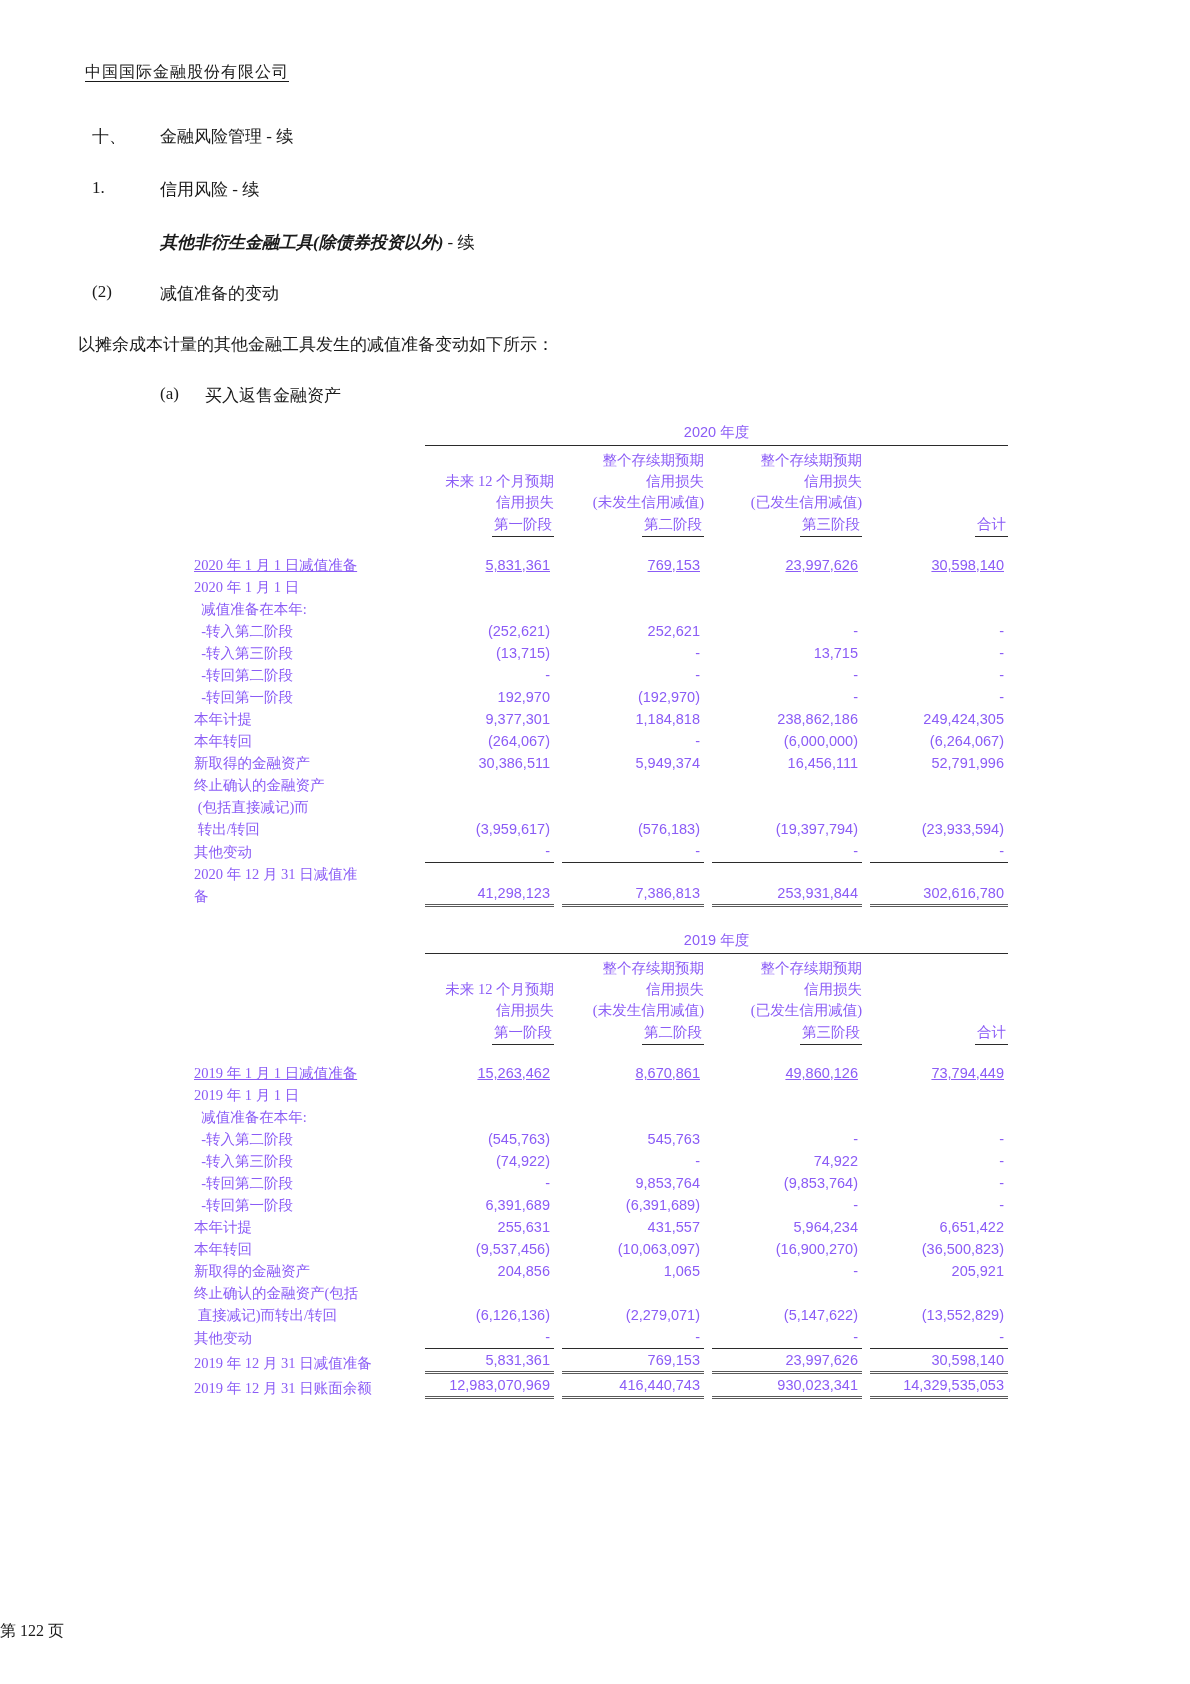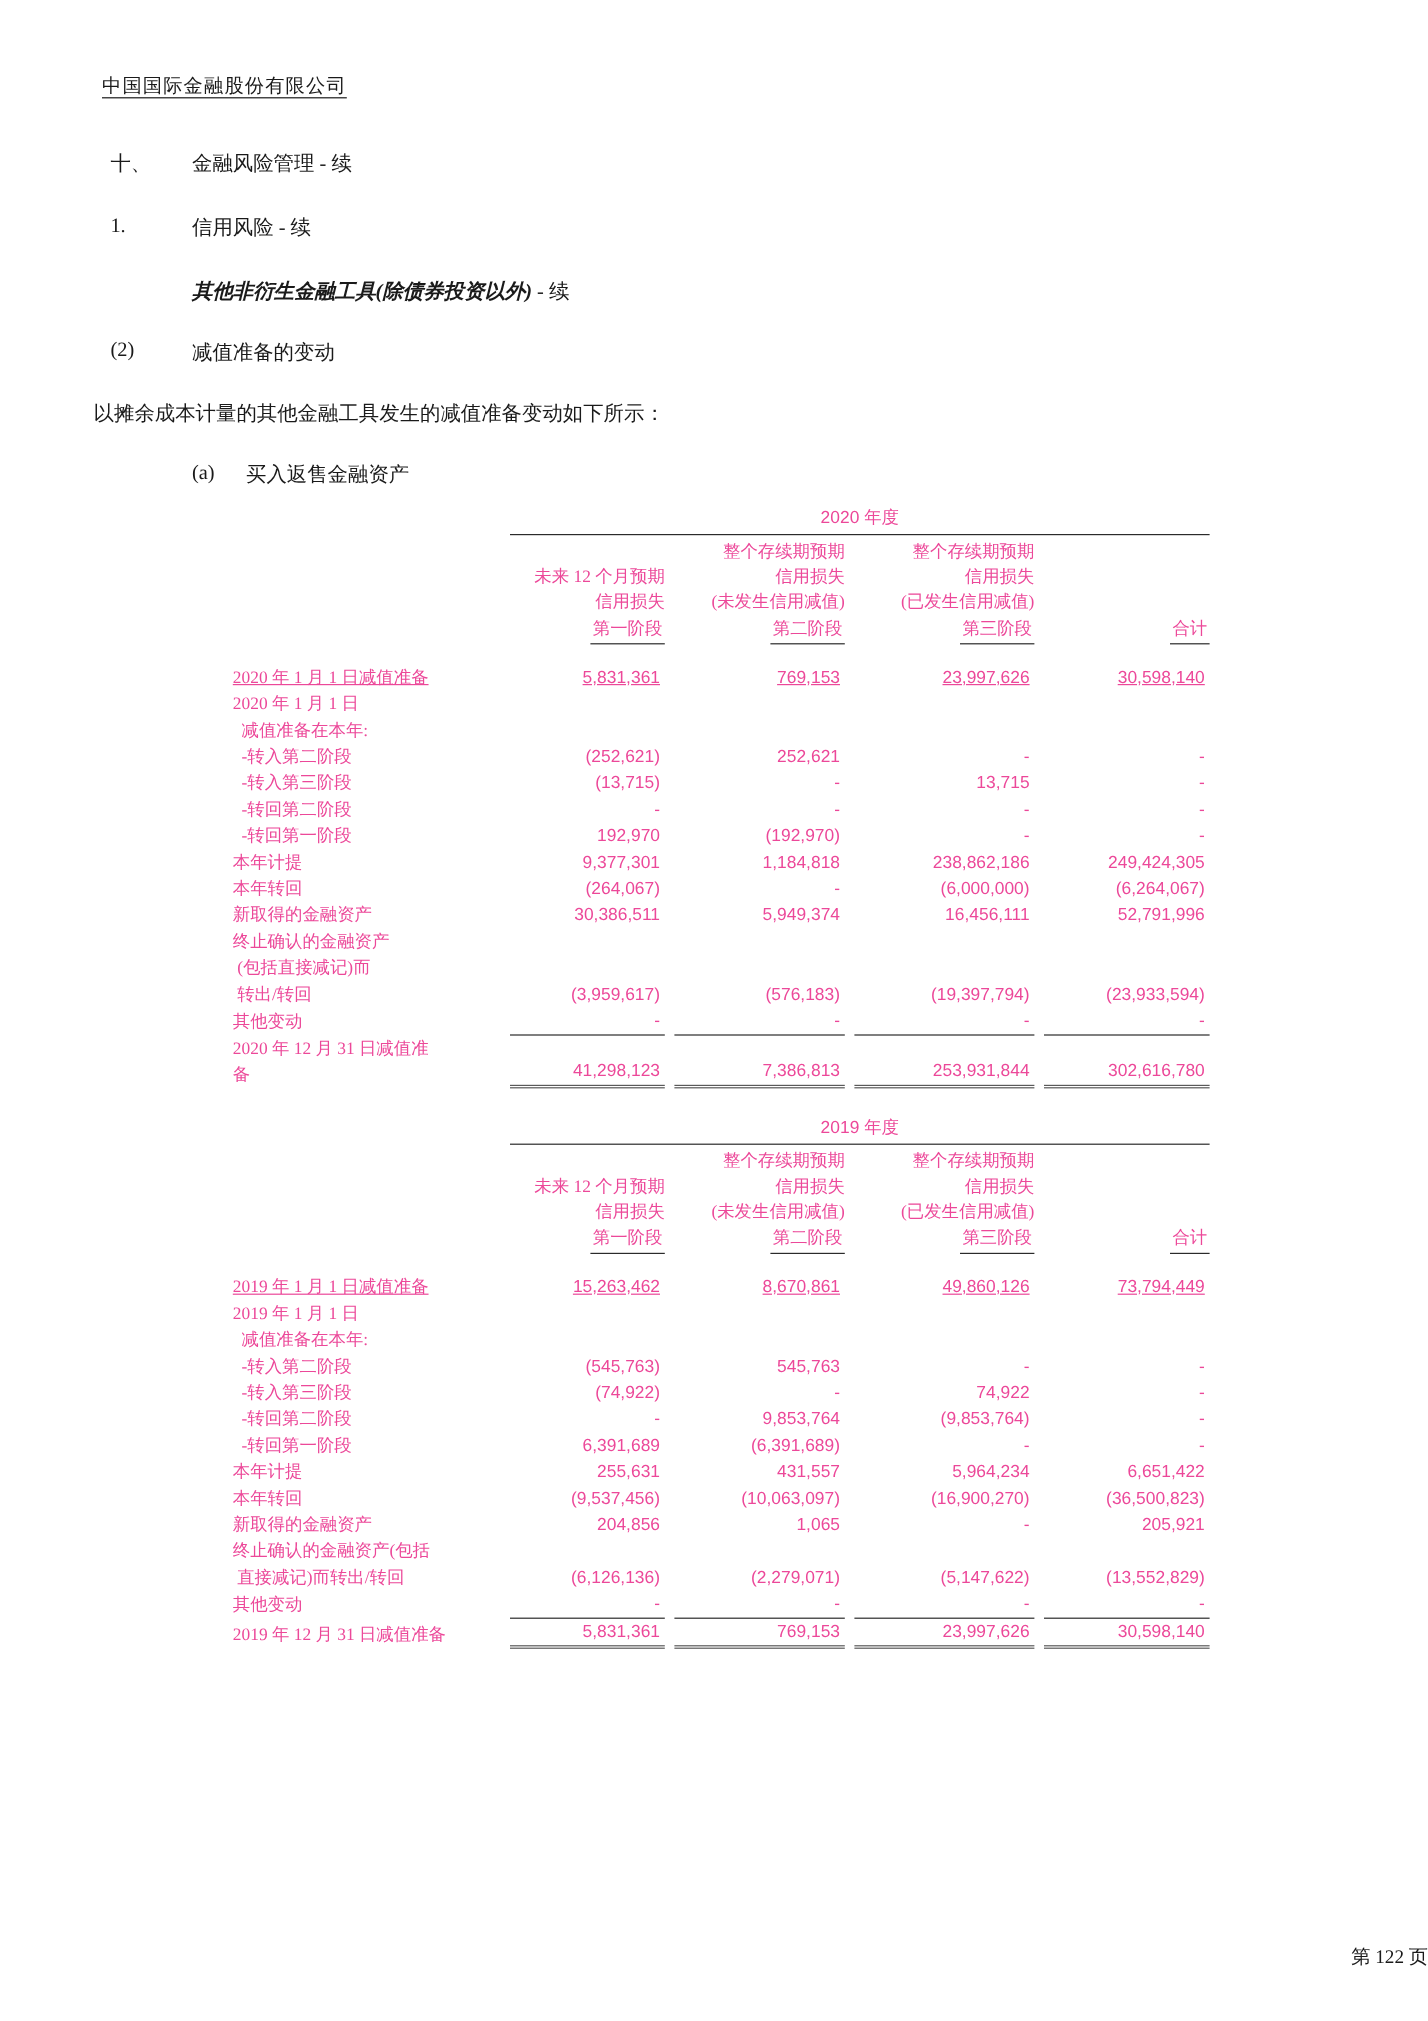--- a/index.html
+++ b/index.html
@@ -34,21 +34,21 @@
   .item-a { display: flex; margin: 28px 0 0 160px; font-size: 17px; }
   .item-a .no { flex: 0 0 45px; }
 
   table.fin {
     table-layout: fixed;
     border-collapse: separate;
     border-spacing: 8px 0;
     margin-left: 186px;
     font-size: 14.5px;
     line-height: 22px;
-    color: #ec4899;
+    color: #8b5cf6;
   }
   table.fin.t2020 { margin-top: 14px; }
   table.fin.t2019 { margin-top: 22px; }
   col.c-lbl { width: 223px; }
   col.c-1 { width: 129px; }
   col.c-2 { width: 142px; }
   col.c-3 { width: 150px; }
   col.c-4 { width: 138px; }
 
   td { vertical-align: bottom; }
@@ -73,21 +73,21 @@
     font-family: "Liberation Sans", "DejaVu Sans", sans-serif;
   }
   tbody tr.first td { padding-top: 17px; text-decoration: underline; }
   tr.ruled td.num { border-bottom: 1px solid #2b2b2b; }
   tr.dbl td.num { border-bottom: 3px double #5a5a5a; }
 
   .footer {
     position: absolute;
     left: 0; right: 0;
     bottom: 42px;
-    text-align: right;
+    text-align: left;
     font-size: 16px;
   }
 </style>
 </head>
 <body>
 
 <div class="page">
 
   <div class="company">中国国际金融股份有限公司</div>
 
@@ -341,18 +341,25 @@
           <td class="num">-</td>
           <td class="num">-</td>
         </tr>
       <tr class="dbl">
           <td class="lbl">2019 年 12 月 31 日减值准备</td>
           <td class="num">5,831,361</td>
           <td class="num">769,153</td>
           <td class="num">23,997,626</td>
           <td class="num">30,598,140</td>
         </tr>
+      <tr class="dbl">
+          <td class="lbl">2019 年 12 月 31 日账面余额</td>
+          <td class="num">12,983,070,969</td>
+          <td class="num">416,440,743</td>
+          <td class="num">930,023,341</td>
+          <td class="num">14,329,535,053</td>
+        </tr>
     </tbody>
   </table>
 
   <div class="footer">第 122 页</div>
 
 </div>
 
 </body></html>

